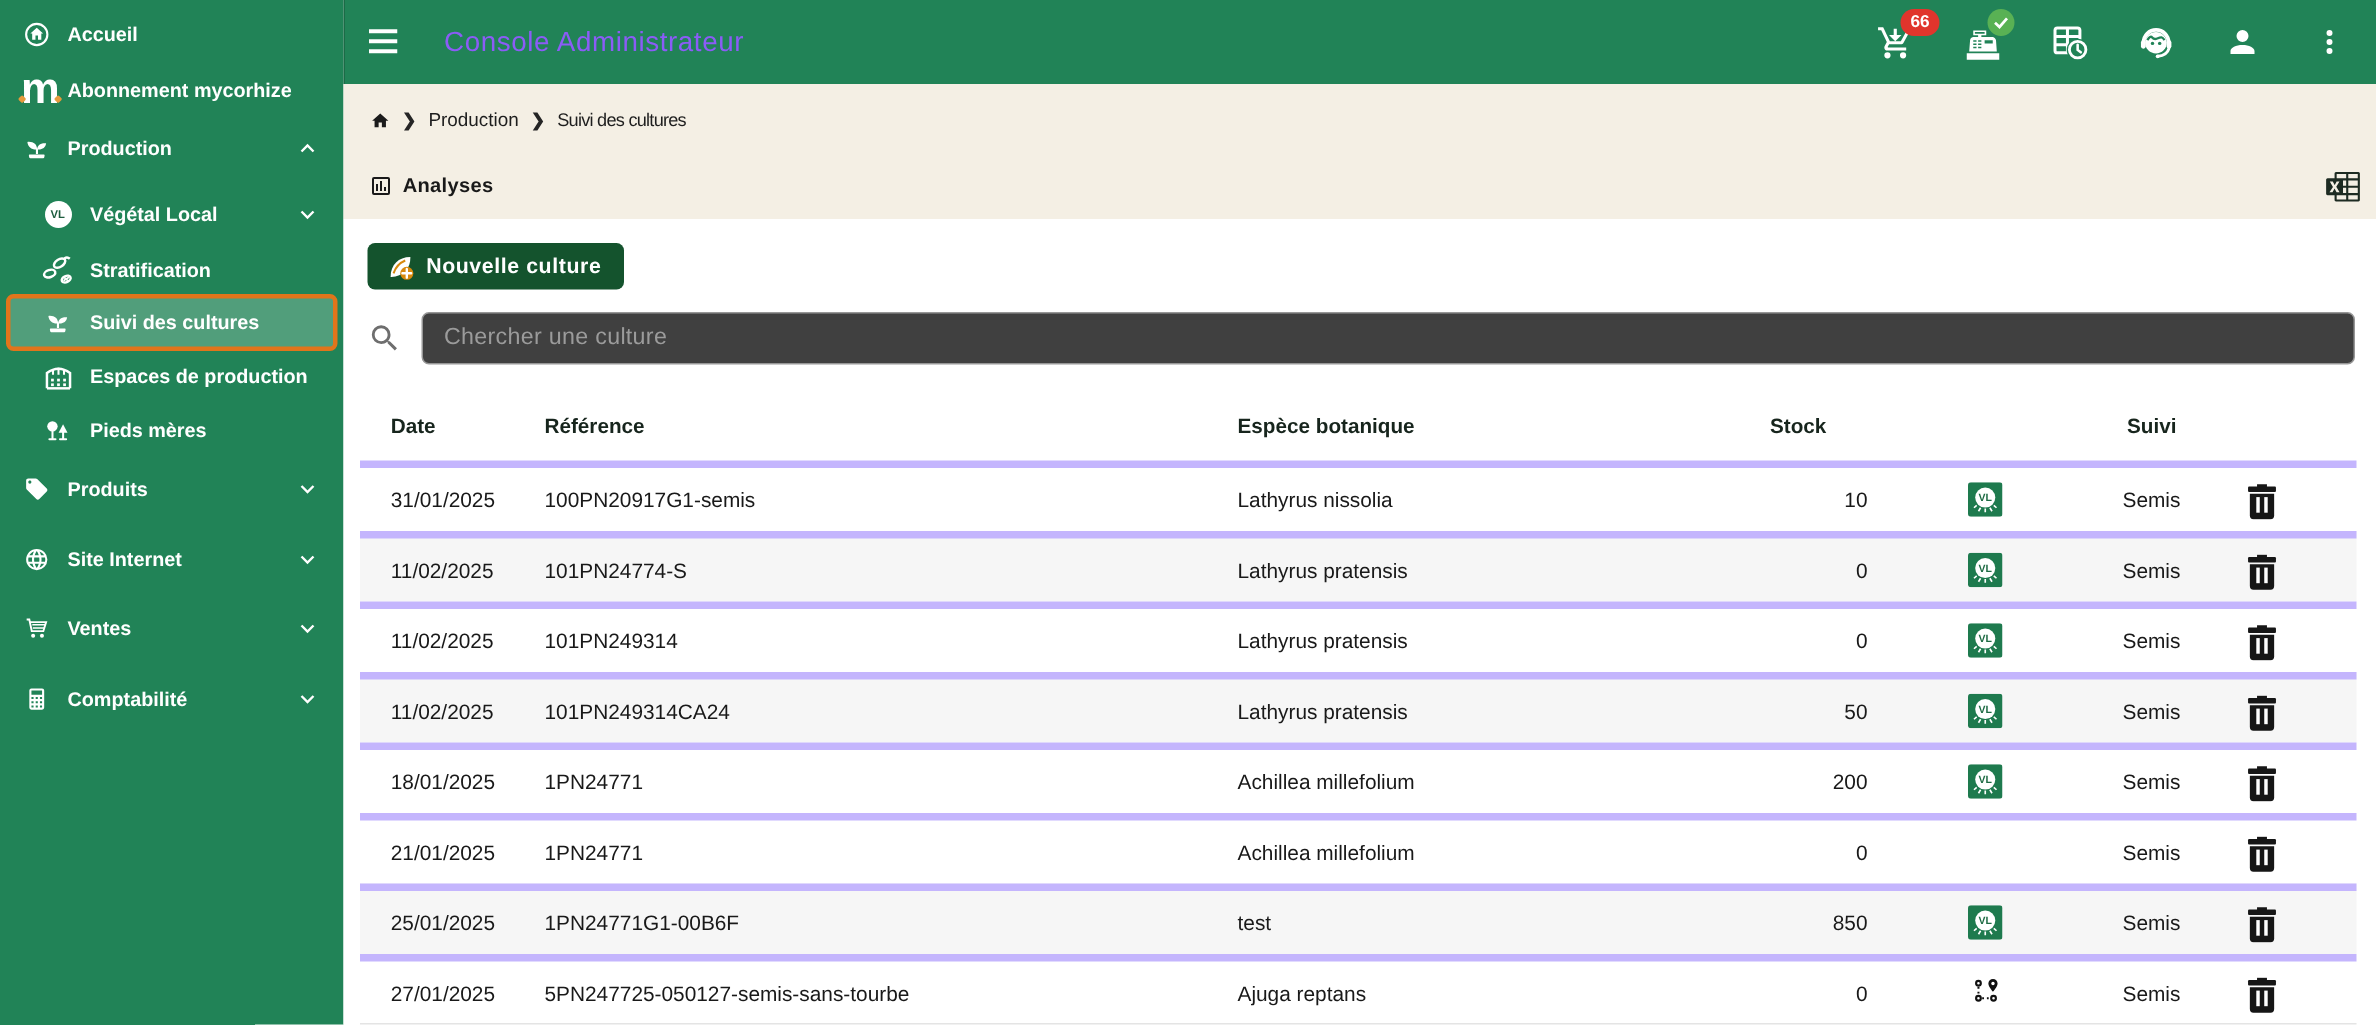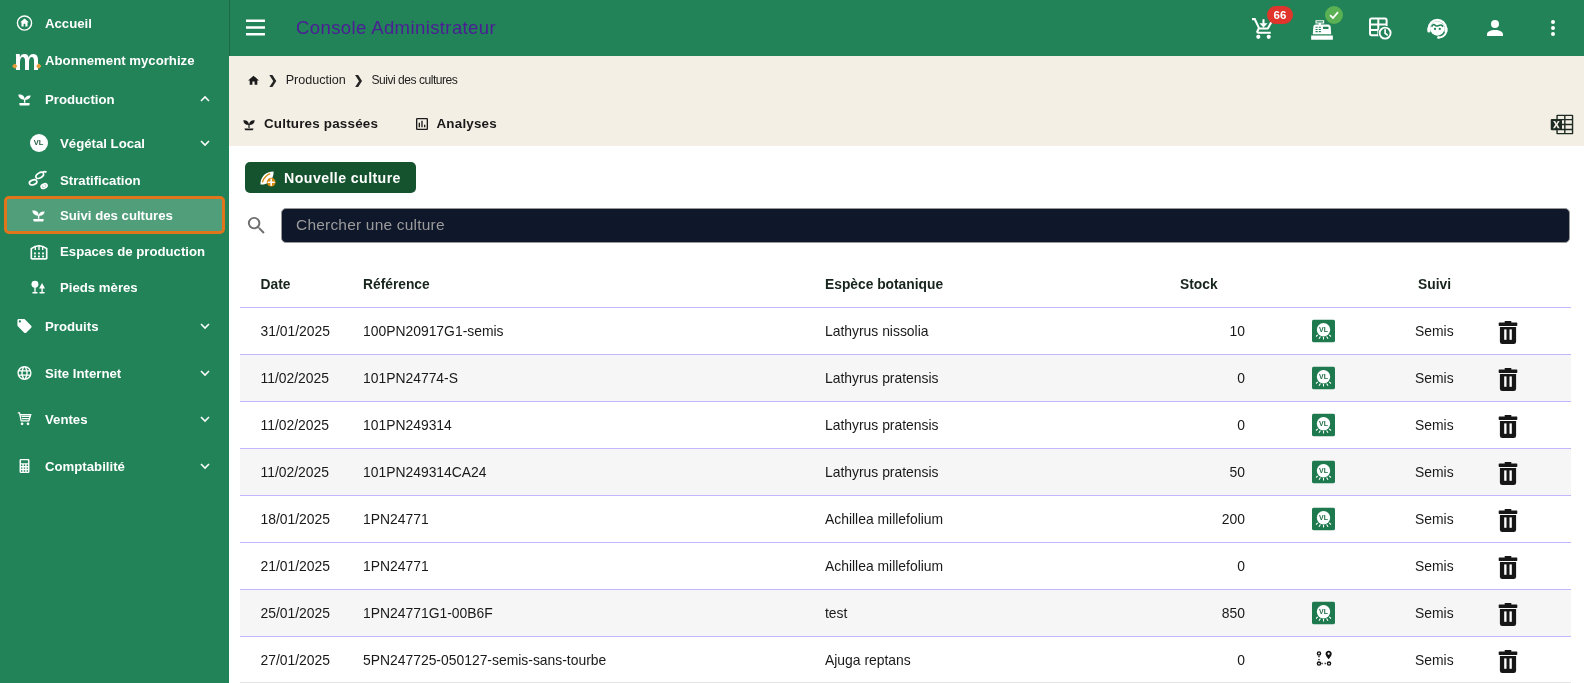--- a/index.html
+++ b/index.html
@@ -7,21 +7,21 @@
     font-family:"Liberation Sans", sans-serif; background:#fff; }
   .abs { position:absolute; }
 
   
   #sidebar { position:absolute; left:0; top:0; width:229px; height:683px; background:#218357; }
   #topbar  { position:absolute; left:229px; top:0; width:1355px; height:56px; background:#218357; border-left:1px solid rgba(0,0,0,.18); }
   #creamband { position:absolute; left:229px; top:56px; width:1355px; height:90px; background:#f4efe4; }
   #content { position:absolute; left:229px; top:146px; width:1355px; height:537px; background:#fff; }
 
   
-  .title { position:absolute; left:296px; top:17px; color:#4c1d95; font-size:18.5px; font-weight:500; letter-spacing:.4px; }
+  .title { position:absolute; left:296px; top:17px; color:#8b5cf6; font-size:18.5px; font-weight:500; letter-spacing:.4px; }
   .tbico { position:absolute; top:16px; }
 
   
   .sitem { position:absolute; left:0; width:229px; height:36px; color:#fff; }
   .sitem .txt { position:absolute; left:45px; top:50%; transform:translateY(-50%); font-size:13.2px; font-weight:700; letter-spacing:0; white-space:nowrap; }
   .sitem .ico { position:absolute; left:15.5px; top:50%; transform:translateY(-50%); width:17px; height:17px; }
   .sub .txt { left:60px; }
   .sub .ico { left:30px; }
   .chev { position:absolute; right:16px; top:50%; transform:translateY(-50%); width:16px; height:16px; }
   #selbox { position:absolute; left:4px; top:196px; width:221px; height:38px; background:#53977269; background:rgba(255,255,255,.22); border:3px solid #e1751b; border-radius:5px; }
@@ -38,26 +38,26 @@
   #tab1 { width:174px; background:#f0e5cd; border-bottom:3px solid #191919; padding-left:13px; }
   #tab2 { padding-left:11px; width:168px; }
   #tab3 { padding-left:15.5px; }
   #xlsico { position:absolute; left:1548px; top:110.5px; }
 
   
   #newbtn { position:absolute; left:245px; top:162px; width:171px; height:31px; background:#14532d; border-radius:5px;
     display:flex; align-items:center; justify-content:center; color:#fff; font-weight:700; font-size:14.2px; letter-spacing:.4px; }
   #newbtn svg { margin-right:8px; margin-left:-2px; }
   #searchico { position:absolute; left:245px; top:214px; }
-  #searchbox { position:absolute; left:281px; top:208px; width:1289px; height:35px; border:1.5px solid #979797; border-radius:5px; background:#0f172a;padding-left:44px; }
+  #searchbox { position:absolute; left:281px; top:208px; width:1289px; height:35px; border:1.5px solid #979797; border-radius:5px; background:#404040;padding-left:44px; }
   #searchbox span { position:absolute; left:14px; top:7px; font-size:15.5px; color:#9b9b9b; letter-spacing:.2px; }
 
   
   .hrow { position:absolute; left:240px; top:260px; width:1331px; height:47px; font-weight:700; font-size:13.8px; color:#17251d; }
-  .row { position:absolute; left:240px; width:1331px; height:47px; border-top:1px solid #c4b5fd; font-size:13.9px; color:#191919; }
+  .row { position:absolute; left:240px; width:1331px; height:47px; border-top:5px solid #c4b5fd; font-size:13.9px; color:#191919; }
   .row.alt { background:#f6f6f6; }
   .cell { position:absolute; top:50%; transform:translateY(-50%); white-space:nowrap; }
   .c-date { left:20.5px; }
   .c-ref  { left:123px; }
   .c-esp  { left:585px; }
   .c-stock{ right:326px; text-align:right; }
   .c-badge{ left:1072px; }
   .c-type { left:1175px; }
   .c-del  { left:1258px; top:calc(50% + 3px); }
   .h-stock{ left:940px;text-align:right; }
@@ -247,29 +247,20 @@
   <svg width="13" height="13" viewBox="0 0 24 24">
       <path fill="#1b1b1b" d="M10,20V14H14V20H19V12H22L12,3L2,12H5V20H10Z"></path>
     </svg>
   <span class="sep">❯</span>
   <span>Production</span>
   <span class="sep">❯</span>
   <span style="font-size:12.1px;letter-spacing:-0.5px;">Suivi des cultures</span>
 </div>
 
 <div id="tabs">
-  <div class="tab" id="tab2">
-    <svg width="16" height="16" viewBox="0 0 24 24">
-        <path fill="#191919" d="M12 13.6C12 9.2 8.6 6.1 3.4 6.6 3.9 11 7.6 13.8 12 13.6Z"></path>
-        <path fill="#191919" d="M12 13.6C12 9.2 15.4 6.1 20.6 6.6 20.1 11 16.4 13.8 12 13.6Z"></path>
-        <rect x="11.1" y="12" width="1.8" height="6" fill="#191919"></rect>
-        <path fill="#191919" d="M5.2 18.6h13.6l-1.1 2.6H6.3Z"></path>
-      </svg>
-    <span>Cultures passées</span>
-  </div>
   <div class="tab" id="tab3">
     <svg width="16" height="16" viewBox="0 0 24 24">
         <path fill="#191919" d="M19,3H5A2,2 0 0,0 3,5V19A2,2 0 0,0 5,21H19A2,2 0 0,0 21,19V5A2,2 0 0,0 19,3M19,19H5V5H19V19M7,10H9V17H7V10M11,7H13V17H11V7M15,13H17V17H15V13Z"></path>
       </svg>
     <span>Analyses</span>
   </div>
 </div>
 <svg id="xlsico" width="28" height="27" viewBox="0 0 24 24">
     <path fill="#1d2b22" d="M21.17 3.25Q21.5 3.25 21.76 3.5 22 3.74 22 4.08V19.92Q22 20.26 21.76 20.5 21.5 20.75 21.17 20.75H7.83Q7.5 20.75 7.24 20.5 7 20.26 7 19.92V17H2.83Q2.5 17 2.24 16.76 2 16.5 2 16.17V7.83Q2 7.5 2.24 7.24 2.5 7 2.83 7H7V4.08Q7 3.74 7.24 3.5 7.5 3.25 7.83 3.25M7 13.06L8.18 15.28H9.97L8 12.06L9.93 8.89H8.22L7.13 10.9L7.09 10.96L7.06 11.03Q6.8 10.5 6.5 9.96 6.25 9.43 5.97 8.89H4.16L6.05 12.08L4 15.28H5.78M13.88 19.5V17H8.25V19.5M13.88 15.75V12.63H12V15.75M13.88 11.38V8.25H12V11.38M13.88 7V4.5H8.25V7M20.75 19.5V17H15.13V19.5M20.75 15.75V12.63H15.13V15.75M20.75 11.38V8.25H15.13V11.38M20.75 7V4.5H15.13V7Z"></path>
   </svg>

